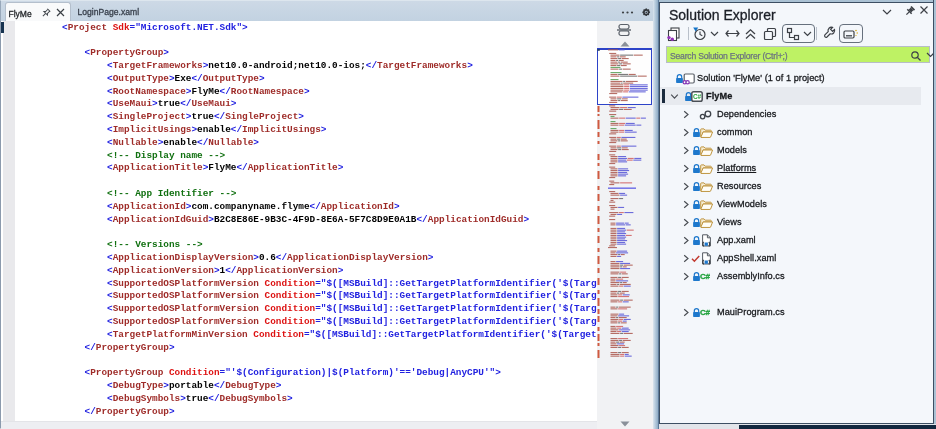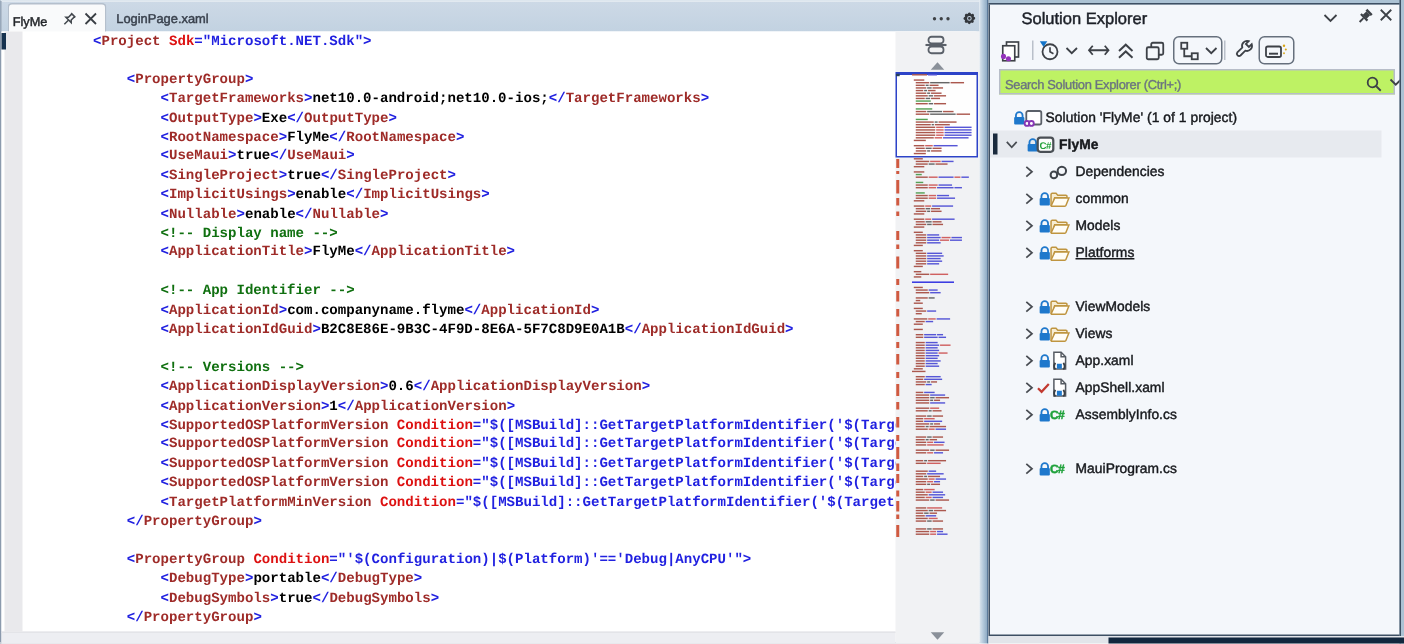--- a/index.html
+++ b/index.html
@@ -18,21 +18,21 @@
 .d { color:#2121e0; } .e { color:#9e2b28; } .a { color:#dd1111; } .t { color:#000; } .c { color:#107010; }
 #mmcol { position:absolute; left:597px; top:21px; width:56px; height:408px; background:#f1f2f4; }
 #viewport { position:absolute; left:0; top:26.5px; width:55px; height:57px; background:#fefefe; border:1.6px solid #2d43c8; border-top:2.4px solid #2d43c8; }
 #bstrip { position:absolute; left:1px; top:421px; width:596px; height:8px; background:#edeef2; border-top:1px solid #e3e4e8; }
 #split { position:absolute; left:653px; top:0; width:6px; height:429px;
   background:linear-gradient(to right,#dbe5ee,#b6cbdd 45%,#8fabc4); border-right:1px solid #5d7b9b; }
 #sepanel { position:absolute; left:659px; top:0; width:277px; height:424px; background:#f4f7fb;
   border:1px solid #3d4f63; }
 #topfrm { position:absolute; left:659px; top:0; width:277px; height:3px; background:#abc2d4; border-bottom:1px solid #3d4f63; }
 #rightfrm { position:absolute; left:933px; top:0; width:3px; height:429px; background:#abc2d4; border-left:1px solid #3d4f63; }
-#setitle { position:absolute; left:21px; top:6px; font-size:11px; color:#1b1f27; -webkit-text-stroke:0.3px #1b1f27; }
+#setitle { position:absolute; left:9px; top:6px; font-size:14px; color:#1b1f27; -webkit-text-stroke:0.3px #1b1f27; }
 #search { position:absolute; left:6px; top:45px; width:264px; height:17px; background:#bef264; border:1px solid #b7bdc8; }
 #search span { position:absolute; left:3px; top:4px; font-size:8.6px; color:#6b7480; letter-spacing:-0.2px; -webkit-text-stroke:0.25px #6b7480; }
 .row { position:absolute; left:0; width:261px; height:18px; font-size:9.2px; letter-spacing:0.05px; color:#17191d; -webkit-text-stroke:0.28px #17191d; }
 .row .lbl { position:absolute; top:4px; }
 .sel { background:#e7eaef; }
 .selbar { position:absolute; left:2px; top:2px; width:2.5px; height:14px; background:#1a2a3d; }
 svg { position:absolute; overflow:visible; }
 .ic { position:absolute; }
 #darkline { position:absolute; left:739px; top:425px; width:197px; height:4px; background:#12273e; }
 #belowpanel { position:absolute; left:659px; top:424px; width:277px; height:5px; background:#e2e5ea; }
@@ -611,20 +611,34 @@
         <svg class="ic" style="left:32px;top:4.5px" width="9" height="10" viewBox="0 0 9 10">
           <path d="M2.3 4 V2.9 a2.2 2.2 0 0 1 4.4 0 V4" fill="none" stroke="#1e78cc" stroke-width="1.2"></path>
           <rect x="1.1" y="4" width="6.8" height="5" rx="0.7" fill="#1e78cc"></rect>
         </svg>
         <svg class="ic" style="left:40px;top:4.5px" width="13" height="10" viewBox="0 0 13 10">
           <path d="M0.7 8.8 V1.6 a0.7 0.7 0 0 1 0.7-0.7 H4 l1.2 1.3 h5.4 a0.7 0.7 0 0 1 0.7.7 v1 H3.1 L1.7 9.3 Z" fill="#f7edd3" stroke="#bf9540" stroke-width="1"></path>
           <path d="M0.8 9.2 L3.2 4 H12.6 L10.6 9 a0.7 0.7 0 0 1 -0.65.45 H1 Z" fill="#fffdf6" stroke="#bf9540" stroke-width="1"></path>
         </svg>
         <span class="lbl" style="left:57px;text-decoration:underline;">Platforms</span>
       </div>
+<div class="row" style="top:176px">
+        <svg class="ic" style="left:22px;top:4.5px" width="8" height="9">
+          <path d="M2.2 1.2 L6 4.5 L2.2 7.8" fill="none" stroke="#484c52" stroke-width="1.15"></path>
+        </svg>
+        <svg class="ic" style="left:32px;top:4.5px" width="9" height="10" viewBox="0 0 9 10">
+          <path d="M2.3 4 V2.9 a2.2 2.2 0 0 1 4.4 0 V4" fill="none" stroke="#1e78cc" stroke-width="1.2"></path>
+          <rect x="1.1" y="4" width="6.8" height="5" rx="0.7" fill="#1e78cc"></rect>
+        </svg>
+        <svg class="ic" style="left:40px;top:4.5px" width="13" height="10" viewBox="0 0 13 10">
+          <path d="M0.7 8.8 V1.6 a0.7 0.7 0 0 1 0.7-0.7 H4 l1.2 1.3 h5.4 a0.7 0.7 0 0 1 0.7.7 v1 H3.1 L1.7 9.3 Z" fill="#f7edd3" stroke="#bf9540" stroke-width="1"></path>
+          <path d="M0.8 9.2 L3.2 4 H12.6 L10.6 9 a0.7 0.7 0 0 1 -0.65.45 H1 Z" fill="#fffdf6" stroke="#bf9540" stroke-width="1"></path>
+        </svg>
+        <span class="lbl" style="left:57px;">Resources</span>
+      </div>
 <div class="row" style="top:194px">
         <svg class="ic" style="left:22px;top:4.5px" width="8" height="9">
           <path d="M2.2 1.2 L6 4.5 L2.2 7.8" fill="none" stroke="#484c52" stroke-width="1.15"></path>
         </svg>
         <svg class="ic" style="left:32px;top:4.5px" width="9" height="10" viewBox="0 0 9 10">
           <path d="M2.3 4 V2.9 a2.2 2.2 0 0 1 4.4 0 V4" fill="none" stroke="#1e78cc" stroke-width="1.2"></path>
           <rect x="1.1" y="4" width="6.8" height="5" rx="0.7" fill="#1e78cc"></rect>
         </svg>
         <svg class="ic" style="left:40px;top:4.5px" width="13" height="10" viewBox="0 0 13 10">
           <path d="M0.7 8.8 V1.6 a0.7 0.7 0 0 1 0.7-0.7 H4 l1.2 1.3 h5.4 a0.7 0.7 0 0 1 0.7.7 v1 H3.1 L1.7 9.3 Z" fill="#f7edd3" stroke="#bf9540" stroke-width="1"></path>

